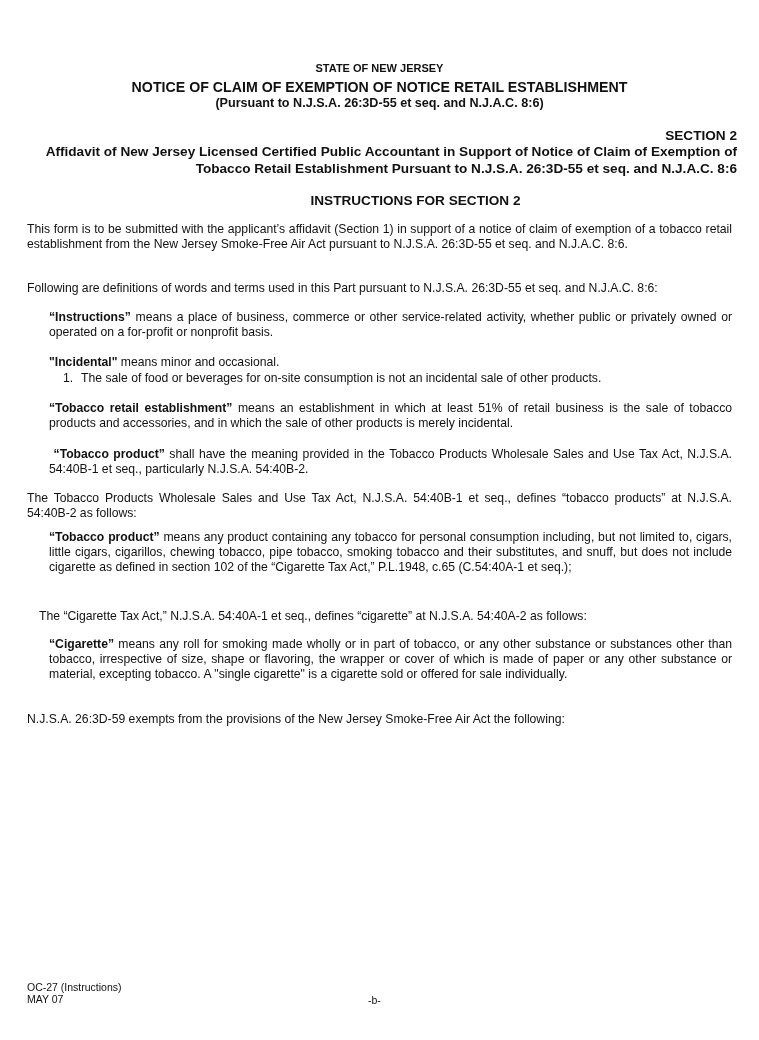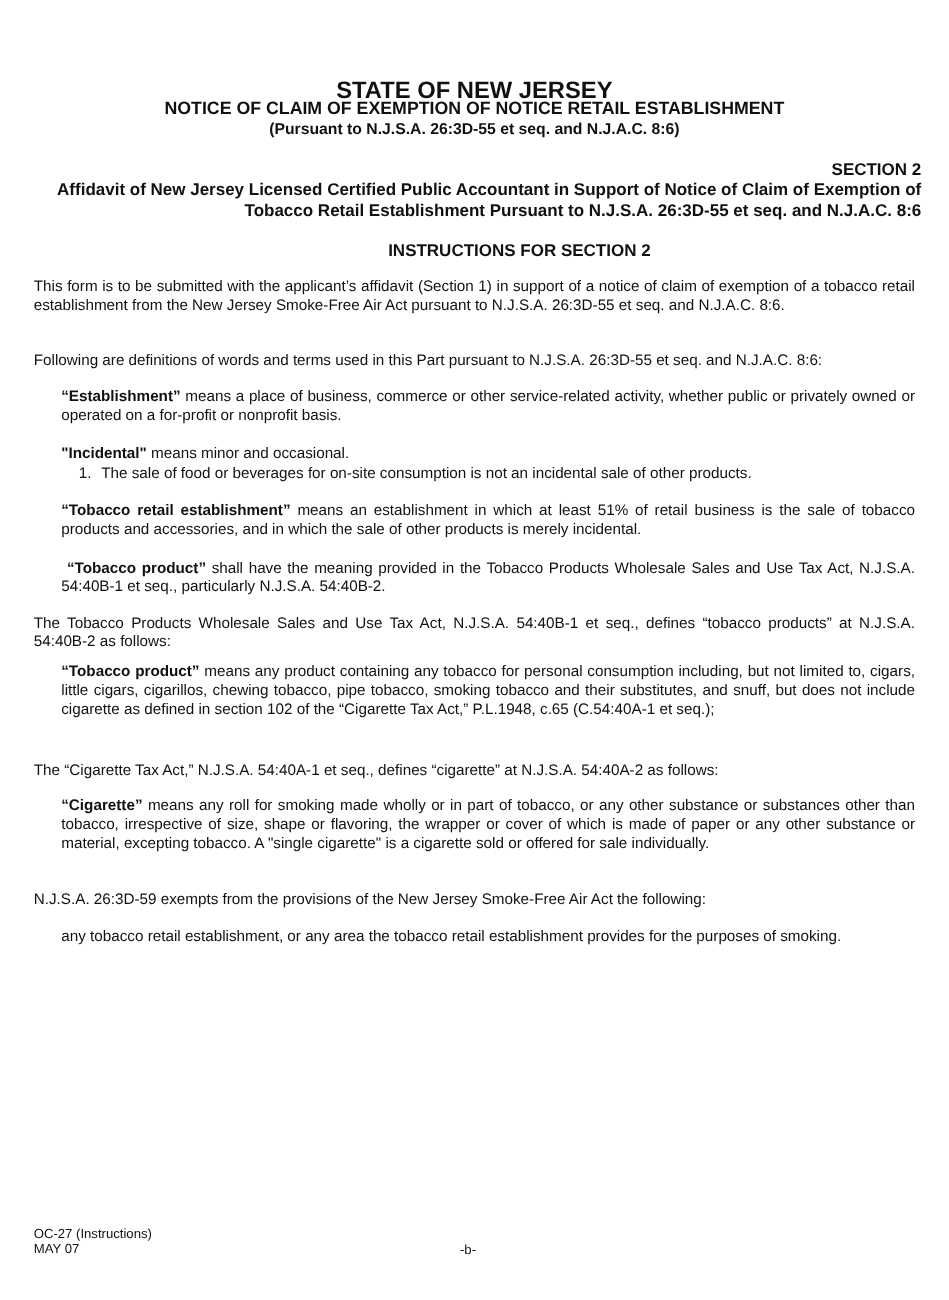--- a/index.html
+++ b/index.html
@@ -2,21 +2,21 @@
 <html><head>
   <meta charset="utf-8">
   <style>
     html, body { margin: 0; padding: 0; background: #ffffff; }
     body {
       width: 759px; height: 1040px; position: relative; overflow: hidden;
       font-family: "Liberation Sans", sans-serif; color: #111; font-size: 12.2px;
     }
     .page { position: absolute; left: 0; top: 0; width: 759px; height: 1040px; }
     .center { position: absolute; left: 0; width: 759px; text-align: center; font-weight: bold; }
-    .t1 { top: 62px; font-size: 19px; }
+    .t1 { top: 62px; font-size: 11px; }
     .t2 { top: 79px; font-size: 14.2px; }
     .t3 { top: 96px; font-size: 12.6px; }
     .sec { position: absolute; left: 27px; width: 710px; font-weight: bold; font-size: 13.6px; line-height: 17px; text-align: right; }
     .sec-h { top: 127px; }
     .sec-sub { top: 143px; }
     .instr { top: 193px; font-size: 13.6px; margin-left: 36px; }
     .para { position: absolute; left: 27px; width: 705px; line-height: 15.2px; text-align: justify; font-size: 12.2px; }
     .ind { left: 49px; width: 683px; }
     .num { left: 49px; width: 683px; }
     .num .n { display: inline-block; width: 18px; padding-left: 14px; }
@@ -34,21 +34,21 @@
   <div class="center t3">(Pursuant to N.J.S.A. 26:3D-55 et seq. and N.J.A.C. 8:6)</div>
 
   <div class="sec sec-h">SECTION 2</div>
   <div class="sec sec-sub">Affidavit of New Jersey Licensed Certified Public Accountant in Support of Notice of Claim of Exemption of Tobacco Retail Establishment Pursuant to N.J.S.A. 26:3D-55 et seq. and N.J.A.C. 8:6</div>
   <div class="center instr">INSTRUCTIONS FOR SECTION 2</div>
 
   <div class="para" style="top:222px;">This form is to be submitted with the applicant’s affidavit (Section 1) in support of a notice of claim of exemption of a tobacco retail establishment from the New Jersey Smoke-Free Air Act pursuant to N.J.S.A. 26:3D-55 et seq. and N.J.A.C. 8:6.</div>
   <div class="para" style="top:281px;">Following are definitions of words and terms used in this Part pursuant to N.J.S.A. 26:3D-55 et seq. and N.J.A.C. 8:6:</div>
 
   <div class="para ind" style="top:310px;">
-    <b>“Establishment”</b><span> means a place of business, commerce or other service-related activity, whether public or privately owned or operated on a for-profit or nonprofit basis.</span>
+    <b>“Instructions”</b><span> means a place of business, commerce or other service-related activity, whether public or privately owned or operated on a for-profit or nonprofit basis.</span>
   </div>
 
   <div class="para ind" style="top:355px;">
     <b>"Incidental"</b><span> means minor and occasional.</span>
   </div>
   <div class="para num" style="top:371px;">
     <span class="n">1.</span><span>The sale of food or beverages for on-site consumption is not an incidental sale of other products.</span>
   </div>
 
   <div class="para ind" style="top:401px;">
@@ -58,26 +58,25 @@
   <div class="para ind" style="top:447px;">
     &nbsp;<b>“Tobacco product”</b><span> shall have the meaning provided in the Tobacco Products Wholesale Sales and Use Tax Act, N.J.S.A. 54:40B-1 et seq., particularly N.J.S.A. 54:40B-2.</span>
   </div>
 
   <div class="para" style="top:491px;">The Tobacco Products Wholesale Sales and Use Tax Act, N.J.S.A. 54:40B-1 et seq., defines “tobacco products” at N.J.S.A. 54:40B-2 as follows:</div>
 
   <div class="para ind" style="top:530px;">
     <b>“Tobacco product”</b><span> means any product containing any tobacco for personal consumption including, but not limited to, cigars, little cigars, cigarillos, chewing tobacco, pipe tobacco, smoking tobacco and their substitutes, and snuff, but does not include cigarette as defined in section 102 of the “Cigarette Tax Act,” P.L.1948, c.65 (C.54:40A-1 et seq.);</span>
   </div>
 
-  <div class="para" style="top:609px;">The “Cigarette Tax Act,” N.J.S.A. 54:40A-1 et seq., defines “cigarette” at N.J.S.A. 54:40A-2 as follows:</div>
+  <div class="para" style="top:609px;margin-left:12px;">The “Cigarette Tax Act,” N.J.S.A. 54:40A-1 et seq., defines “cigarette” at N.J.S.A. 54:40A-2 as follows:</div>
 
   <div class="para ind" style="top:637px;">
     <b>“Cigarette”</b><span> means any roll for smoking made wholly or in part of tobacco, or any other substance or substances other than tobacco, irrespective of size, shape or flavoring, the wrapper or cover of which is made of paper or any other substance or material, excepting tobacco.  A "single cigarette" is a cigarette sold or offered for sale individually.</span>
   </div>
 
   <div class="para" style="top:712px;">N.J.S.A. 26:3D-59 exempts from the provisions of the New Jersey Smoke-Free Air Act the following:</div>
-  <div class="para ind" style="top:742px;">any tobacco retail establishment, or any area the tobacco retail establishment provides for the purposes of smoking.</div>
 
   <div class="footer" style="top:981px;">OC-27 (Instructions)</div>
   <div class="footer" style="top:993px;">MAY 07</div>
   <div class="pageno">-b-</div>
 
 </div>
 
 </body></html>

